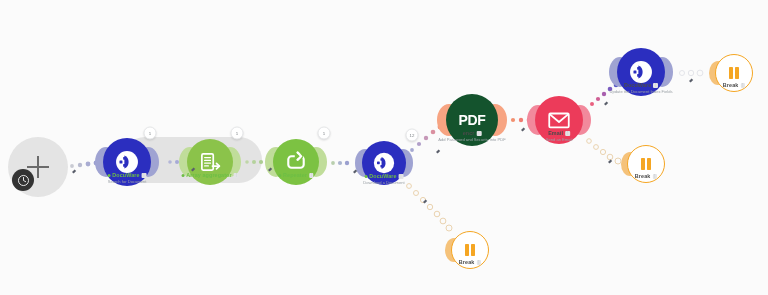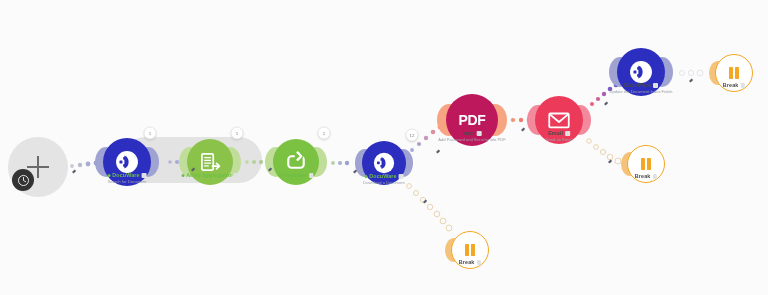--- a/index.html
+++ b/index.html
@@ -245,21 +245,21 @@
     <div class="nlabel" style="top:32px;color:#6DBE45;">
       <span class="dot-prefix" style="background:#6DBE45;"></span><span>DocuWare</span><span class="mini-sq">⋮</span>
     </div>
     <div class="nsub" style="top:40px;">Download a Document</div>
   </div>
   <div class="badge" style="left:412px;top:135px;">12</div>
 
   <div class="node" style="left:472px;top:120px;">
     <div class="ear" style="left:-9px;width:24px;height:32px;background:#f7a482;"></div>
     <div class="ear" style="right:-9px;width:24px;height:32px;background:#f7a482;"></div>
-    <div class="bubble" style="width:52px;height:52px;background:#be185d;">
+    <div class="bubble" style="width:52px;height:52px;background:#14532d;">
       <span style="color:#fff;font-size:14px;font-weight:bold;letter-spacing:-.3px;">PDF</span>
     </div>
     <div class="nlabel" style="top:36px;color:#4a4a4a;">
       <span>encr</span><span class="mini-sq">⋮</span>
     </div>
     <div class="nsub" style="top:44px;">Add Password and Security into PDF</div>
   </div>
 
   <div class="node" style="left:559px;top:120px;">
     <div class="ear" style="left:-8px;width:22px;height:30px;background:#f2899c;"></div>

